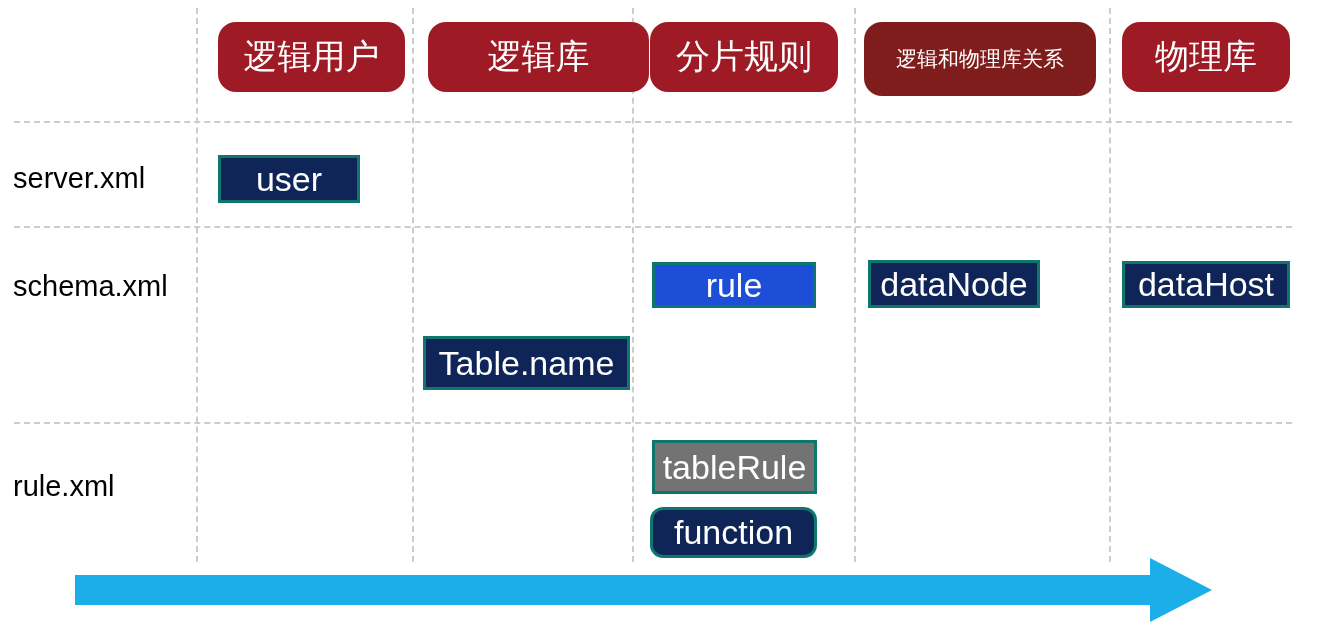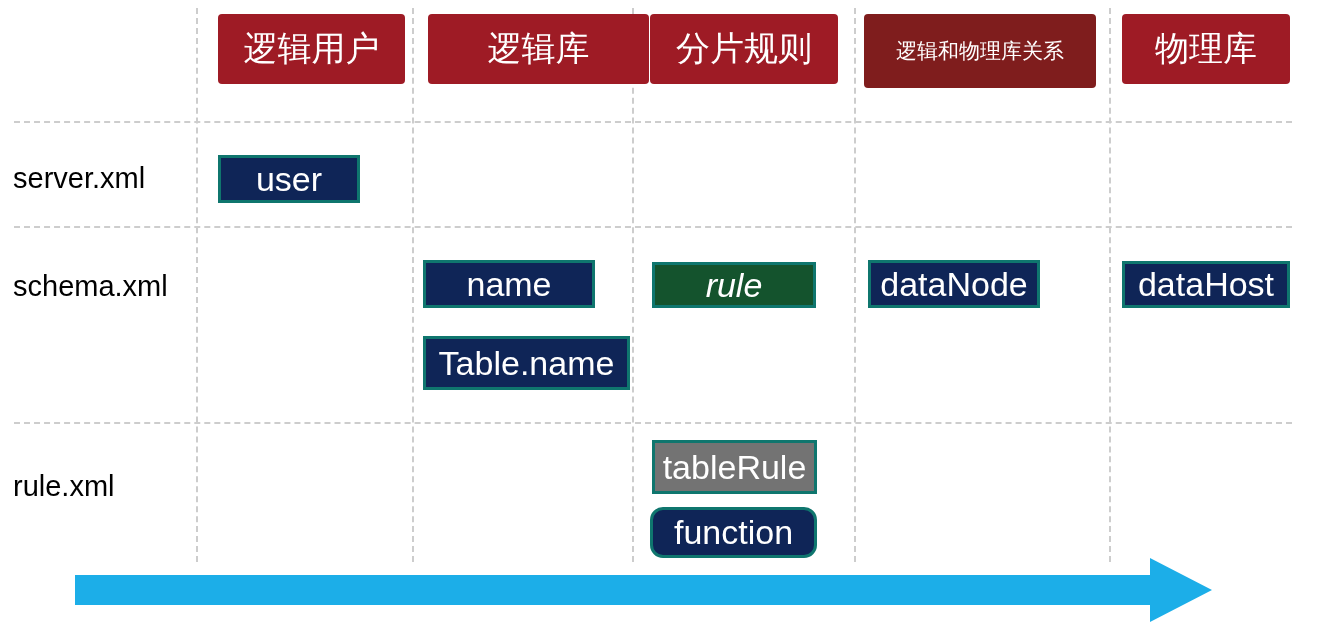--- a/index.html
+++ b/index.html
@@ -22,23 +22,23 @@
   .hline {
     position: absolute;
     left: 14px;
     width: 1278px;
     height: 0;
     border-top: 2px dashed #cdcdcd;
   }
   
   .header-box {
     position: absolute;
-    top: 14px;
+    top: 22px;
     height: 70px;
-    border-radius: 4px;
+    border-radius: 18px;
     color: #ffffff;
     display: flex;
     align-items: center;
     justify-content: center;
     font-family: "Liberation Serif", "DejaVu Serif", serif;
     font-size: 34px;
     white-space: nowrap;
   }
   .header-box.small-text { font-size: 21px; height: 74px; }
   
@@ -97,25 +97,24 @@
   <div class="header-box" style="left: 650px; width: 188px; background-color: rgb(158, 27, 37);">分片规则</div>
   <div class="header-box small-text" style="left: 864px; width: 232px; background-color: #7f1d1d;">逻辑和物理库关系</div>
   <div class="header-box" style="left: 1122px; width: 168px; background-color: rgb(158, 27, 37);">物理库</div>
 
   <div class="row-label" style="top:162px">server.xml</div>
   <div class="row-label" style="top:270px">schema.xml</div>
   <div class="row-label" style="top:470px">rule.xml</div>
 
   <div class="item-box" style="left: 218px; top: 155px; width: 142px; height: 48px; background-color: rgb(15, 37, 87);">user</div>
 
-  <div class="item-box" style="left: 423px; top: 260px; width: 172px; height: 48px; background-color: rgb(15, 37, 87);">name</div>
 
   <div class="item-box" style="left: 423px; top: 336px; width: 207px; height: 54px; background-color: rgb(15, 37, 87);">Table.name</div>
 
-  <div class="item-box" style="left: 652px; top: 262px; width: 164px; height: 46px; background-color: #14532d; font-style: italic;">rule</div>
+  <div class="item-box" style="left: 652px; top: 262px; width: 164px; height: 46px; background-color: #1d4ed8;">rule</div>
 
   <div class="item-box" style="left: 868px; top: 260px; width: 172px; height: 48px; background-color: rgb(15, 37, 87);">dataNode</div>
 
   <div class="item-box" style="left: 1122px; top: 261px; width: 168px; height: 47px; background-color: rgb(15, 37, 87); text-align: center;">dataHost</div>
 
   <div class="item-box" style="left: 652px; top: 440px; width: 165px; height: 54px; background-color: #737373;">tableRule</div>
 
   <div class="item-box" style="left: 650px; top: 507px; width: 167px; height: 51px; background-color: rgb(15, 37, 87); border-radius: 13px;">function</div>
 
   <div class="arrow-shaft" style="background-color: rgb(28, 174, 232);"></div>

